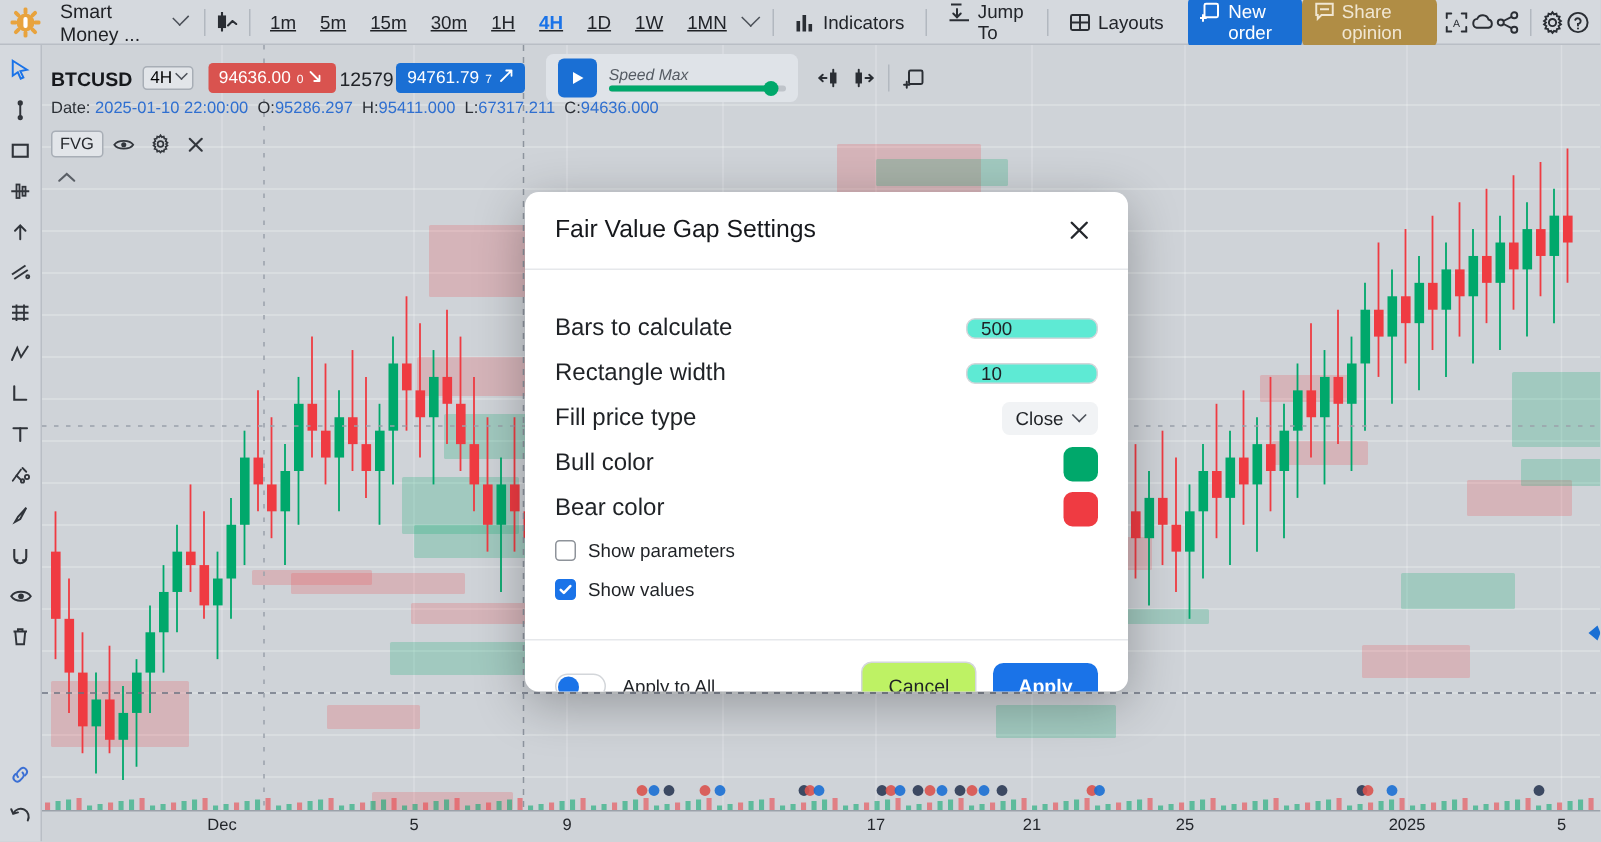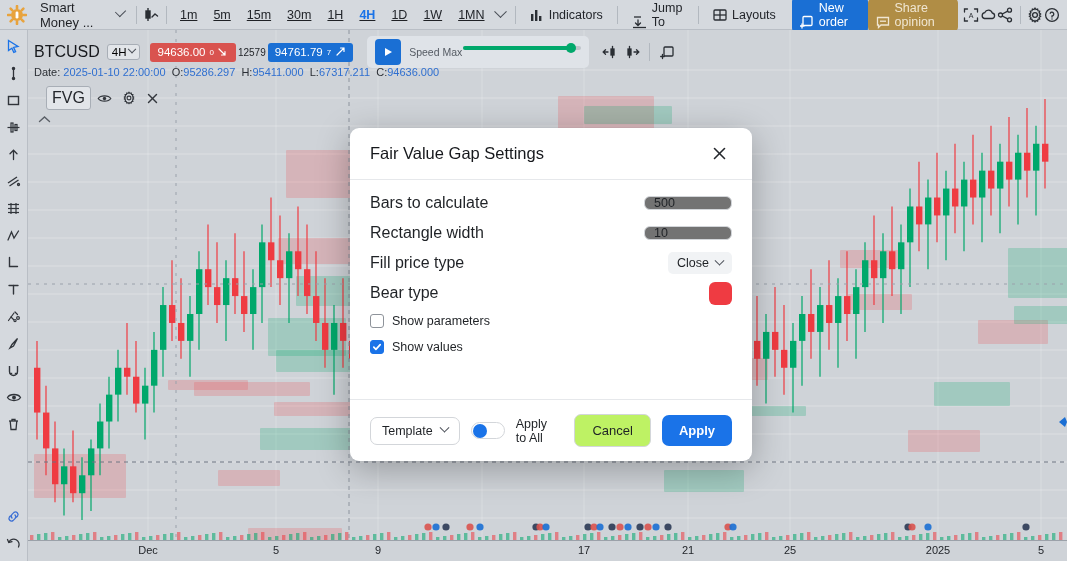--- a/index.html
+++ b/index.html
@@ -27,21 +27,21 @@
   .tb-sym { display: flex; align-items: center; gap: 7px; padding: 0 6px; height: 24px;
     cursor: default; }
   .tb-sym .name { font-size: 13px; color: #1f2125; }
   .chev { display: inline-block; width: 9px; height: 9px;
     border-right: 1.6px solid #4a4f57; border-bottom: 1.6px solid #4a4f57;
     transform: rotate(45deg) translate(-2px,-2px); }
   .tb-div { width: 1px; height: 18px; background: #b2b8bf; margin: 0 6px; flex: none; }
   .tf { padding: 3px 7px; border-radius: 4px; font-size: 12.5px; color: #22252a;
     cursor: pointer; }
   .tf.active { color: #1a73e8; font-weight: 600; }
-  .tb-btn { display: flex; align-items: flex-end; gap: 5px; padding: 3px 8px; border-radius: 4px;
+  .tb-btn { display: flex; align-items: flex-start; gap: 5px; padding: 3px 8px; border-radius: 4px;
     font-size: 12.5px; color: #22252a; cursor: pointer; }
   .tb-btn.primary { background: #1a6fd4; color: #fff; }
   .tb-btn.share { background: #b08d45; color: #f0e6d2; border-radius: 5px; }
   .spacer { flex: 1 1 auto; }
   .icon { display: inline-flex; align-items: center; justify-content: center; }
 
   
   .lefttools {
     position: absolute; left: 0; top: 30px; width: 28px; height: 531px;
     background: #d5d9de; border-right: 1px solid #b9bec5;
@@ -53,80 +53,80 @@
   .ltool.sel { color: #1a73e8; }
   .ltool.link { color: #3b6fd4; }
 
   
   .chartarea { position: absolute; left: 28px; top: 30px; width: 1039px; height: 531px;
     background: #cfd3d8; overflow: hidden; }
 
   
   .inforow1 { position: absolute; left: 6px; top: 6px; display: flex; align-items: center;
      gap: 0px; z-index: 6; }
-  .symbox { display: flex; align-items: center; gap: 6px; font-size: 16px; color: #16181c;
-    font-weight: 400; }
+  .symbox { display: flex; align-items: center; gap: 6px; font-size: 13px; color: #16181c;
+    font-weight: 700; }
   .tfbox { border: 1px solid #a8aeb6; background: #e2e5e9; border-radius: 3px;
     padding: 1px 4px; font-size: 11.5px; display: flex; align-items: center; gap: 3px; cursor: pointer;}
   .pricebad { color: #fff; font-size: 11.5px; padding: 3px 7px; border-radius: 3px;
     display: flex; align-items: center; gap: 4px; }
   .pb-red { background: #d9534f; }
   .pb-blue { background: #1a6fd4; }
-  .pb-mid { font-size: 10px; color: #22252a; padding: 0 2px; }
+  .pb-mid { font-size: 13px; color: #22252a; padding: 0 2px; }
   .sup { font-size: 8px; vertical-align: super; }
   .playbar { display: flex; align-items: center; gap: 8px; margin-left: 14px;
     background: #dfe3e8; border-radius: 5px; padding: 3px 8px; }
   .playbtn { width: 26px; height: 26px; background: #1a6fd4; border-radius: 4px;
     display: flex; align-items: center; justify-content: center; cursor: pointer; }
-  .speedwrap { display: flex; flex-direction: row; gap: 1px; }
+  .speedwrap { display: flex; flex-direction: column; gap: 1px; font-style: italic; }
   .speedlbl { font-size: 10.5px; color: #555b63; }
   .slider { width: 118px; height: 4px; background: #bfc4ca; border-radius: 3px;
     position: relative; }
   .slider .fill { position: absolute; left:0; top:0; height:4px; width: 106px;
     background: #00a86b; border-radius: 3px; }
   .slider .knob { position: absolute; left: 103px; top: -3px; width: 10px; height: 10px;
     border-radius: 50%; background: #00a86b; }
   .mini-btn { width: 22px; height: 22px; display:flex; align-items:center; justify-content:center;
     color:#2a2e34; cursor:pointer; }
 
   .inforow2 { position: absolute; left: 6px; top: 36px; font-size: 11px; color: #2b2f35;
     z-index: 6; white-space: nowrap; }
   .inforow2 .v { color: #2f6fd0; }
   .inforow2 .k { color: #2b2f35; }
 
   .inforow3 { position: absolute; left: 6px; top: 56px; display: flex; align-items: center;
     gap: 4px; z-index: 6; }
   .chip { border: 1px solid #a8aeb6; background: #e2e5e9; border-radius: 3px;
-    font-size: 16px; padding: 2px 5px; color: #24272c; cursor: pointer; margin-left: 12px; }
+    font-size: 11px; padding: 2px 5px; color: #24272c; cursor: pointer; }
   .cicon { width: 20px; height: 20px; display:flex; align-items:center; justify-content:center;
     color:#33373d; cursor:pointer; border-radius:3px;}
   .collapse { position: absolute; left: 10px; top: 80px; color:#5a5f66; z-index:6; cursor:pointer;}
 
   
   .timeaxis { position: absolute; left: 28px; bottom: 0; width: 1039px; height: 21px;
     background: #cfd3d8; border-top: 1px solid #9ba1a9; }
   .tick { position: absolute; top: 3px; font-size: 11px; color: #23262b;
     transform: translateX(-50%); white-space: nowrap; }
 
   
   .overlay { position: absolute; inset: 0; z-index: 50; }
   .modal { position: absolute; left: 350px; top: 128px; width: 402px; height: 333px;
     background: #fff; border-radius: 9px; box-shadow: 0 8px 34px rgba(0,0,0,0.28);
-    display: flex; flex-direction: column; overflow: hidden; }
+    display: flex; flex-direction: column; overflow: hidden; gap: 16px; }
   .m-head { height: 52px; display: flex; align-items: center; justify-content: space-between;
     padding: 0 20px; border-bottom: 1px solid #e6e8eb; flex: none; }
   .m-title { font-size: 16.5px; color: #16181c; }
   .m-close { width: 26px; height: 26px; display: flex; align-items: center; justify-content: center;
     cursor: pointer; color: #25282d; }
   .m-body { flex: 1 1 auto; padding: 8px 20px 4px 20px; }
   .row { display: flex; align-items: center; justify-content: space-between; height: 30px; }
   .row .lbl { font-size: 16px; color: #1f2226; }
   .inp { width: 88px; height: 14px; border: 1px solid #d3d6da; border-radius: 6px;
     font-size: 12.5px; color: #1f2226; padding: 0 9px; display: flex; align-items: center;
-    background: #737373; }
+    background: #5eead4; }
   .cbrow { display: flex; align-items: center; gap: 8px; height: 26px; }
   .cb { width: 14px; height: 14px; border: 1.6px solid #8e939a; border-radius: 3px;
     flex: none; background: #fff; }
   .cb.on { background: #1a73e8; border-color: #1a73e8; display: flex;
     align-items: center; justify-content: center; }
   .cbl { font-size: 12.5px; color: #1f2226; }
   .sel-pill { display: flex; align-items: center; gap: 7px; background: #f1f3f5;
     border-radius: 5px; padding: 4px 9px; font-size: 12.5px; color: #1f2226; cursor: pointer; }
   .swatch { width: 23px; height: 23px; border-radius: 6px; }
   .m-foot { height: 62px; border-top: 1px solid #e6e8eb; display: flex; align-items: center;
@@ -1019,41 +1019,41 @@
             <div class="inp">10</div>
           </div>
           <div class="row">
             <div class="lbl">Fill price type</div>
             <div class="sel-pill">
               <span>Close</span>
               <span class="chev" style="width: 7px; height: 7px; border-width: 1.5px;"></span>
             </div>
           </div>
           <div class="row">
-            <div class="lbl">Bear type</div>
+            <div class="lbl">Bull color</div>
+            <div class="swatch" style="background: rgb(0, 168, 107);"></div>
+          </div>
+          <div class="row">
+            <div class="lbl">Bear color</div>
             <div class="swatch" style="background: rgb(239, 59, 66);"></div>
           </div>
           <div class="cbrow">
             <div class="cb"></div>
             <div class="cbl">Show parameters</div>
           </div>
           <div class="cbrow">
             <div class="cb on">
               <svg width="10" height="10" viewBox="0 0 10 10" fill="none" stroke="#fff" stroke-width="1.7" stroke-linecap="round" stroke-linejoin="round">
                 <path d="M1.8 5.2 L3.9 7.3 L8.2 2.7"></path>
               </svg>
             </div>
             <div class="cbl">Show values</div>
           </div>
         </div>
       <div class="m-foot">
-        <div class="tmpl">
-          <span>Template</span>
-          <span class="chev" style="width:7px;height:7px;border-width:1.5px;"></span>
-        </div>
         <div class="toggle">
           <div class="kn"></div>
         </div>
         <div class="appall">Apply to All</div>
         <div style="flex:1 1 auto"></div>
         <div class="btn btn-cancel">Cancel</div>
         <div class="btn btn-apply">Apply</div>
       </div>
     </div>
   </div>

